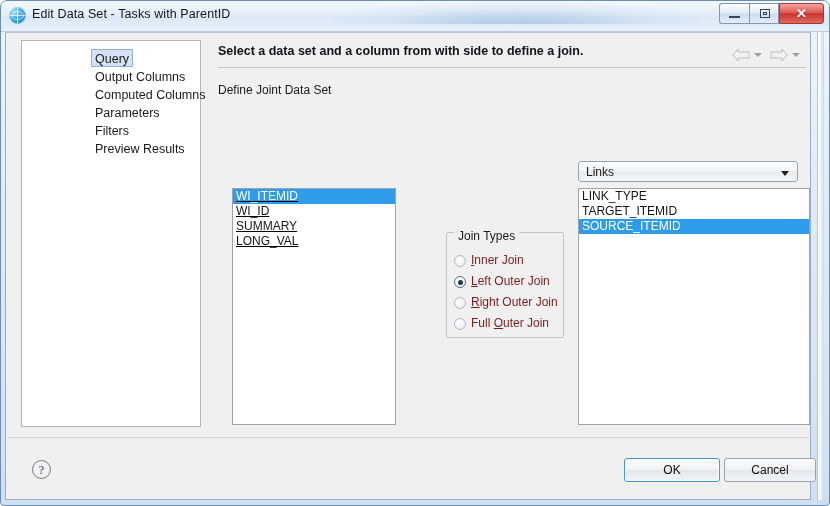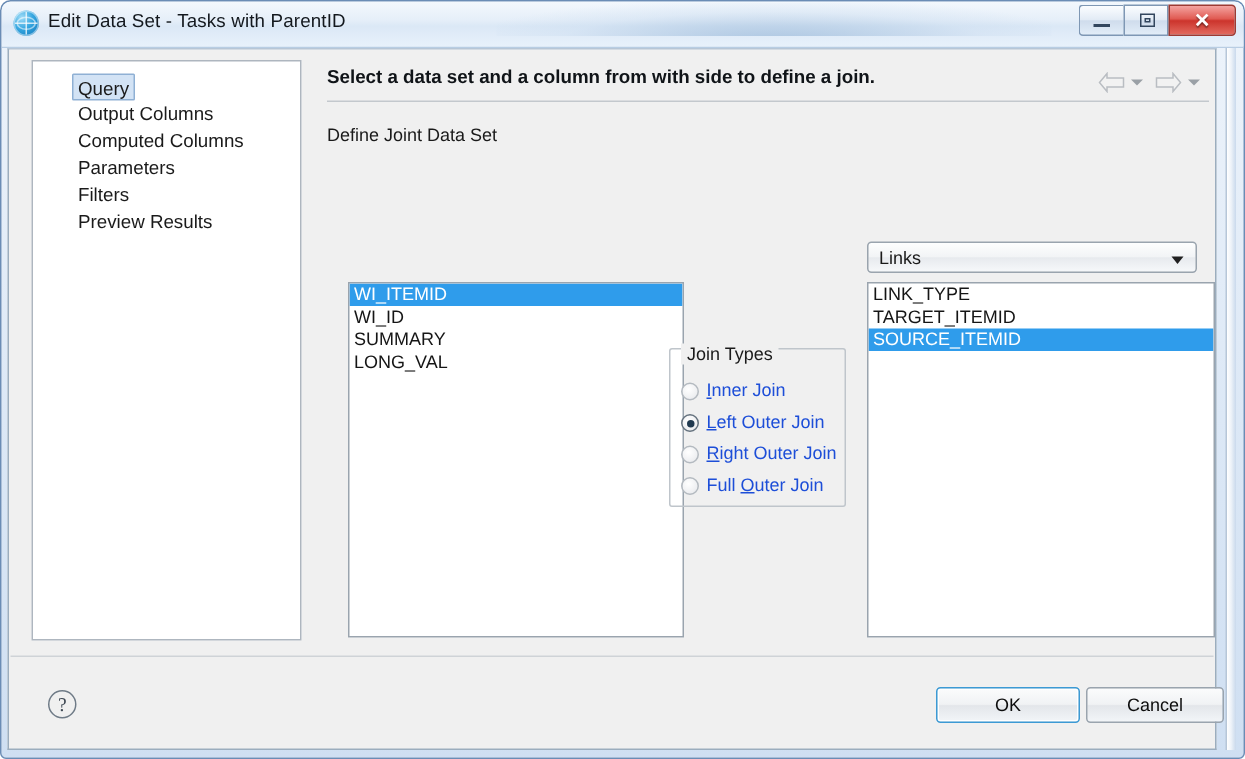--- a/index.html
+++ b/index.html
@@ -150,21 +150,21 @@
     margin-left: 26px;
     height: 18px;
     line-height: 18px;
     font-size: 12.5px;
     color: #1a1a1a;
     white-space: nowrap;
     box-sizing: border-box;
     display: inline-block;
     padding: 0 4px;
   }
-  .side-row { height: 18px; }
+  .side-row { height: 18px; padding-left: 43px; }
   .side-row:first-child { margin-top: 8px; }
   .side-item.selected {
     background: #d3e3f5;
     border: 1px solid #8fb0d4;
     padding: 0 3px;
     border-radius: 1px;
   }
 
   
   #header-title {
@@ -236,21 +236,21 @@
   #combo-right { left: 572px; top: 128px; width: 220px; }
 
   
   .listbox {
     position: absolute;
     box-sizing: border-box;
     background: #ffffff;
     border: 1px solid #9aa4ae;
     overflow: hidden;
   }
-  #list-left  { left: 226px; top: 155px; width: 224px; height: 237px; }
+  #list-left  { left: 226px; top: 155px; width: 164px; height: 237px; text-decoration: underline; }
   #list-right { left: 572px; top: 155px; width: 232px; height: 237px; }
   .listrow {
     height: 15px;
     line-height: 15px;
     padding-left: 3px;
     font-size: 12px;
     color: #151515;
     white-space: nowrap;
   }
   .listrow.selected {
@@ -297,21 +297,21 @@
     position: absolute;
     left: 2.5px; top: 2.5px;
     width: 5px; height: 5px;
     border-radius: 50%;
     background: #20394f;
   }
   .radio-label {
     position: absolute;
     left: 17px; top: 1px;
     font-size: 12px;
-    color: #1d4ed8;
+    color: #7f1d1d;
   }
   .mn { text-decoration: underline; }
 
   
   #footer-rule {
     position: absolute;
     left: 1px; top: 404px;
     width: 802px; height: 1px;
     background: #cfd3d7;
   }

